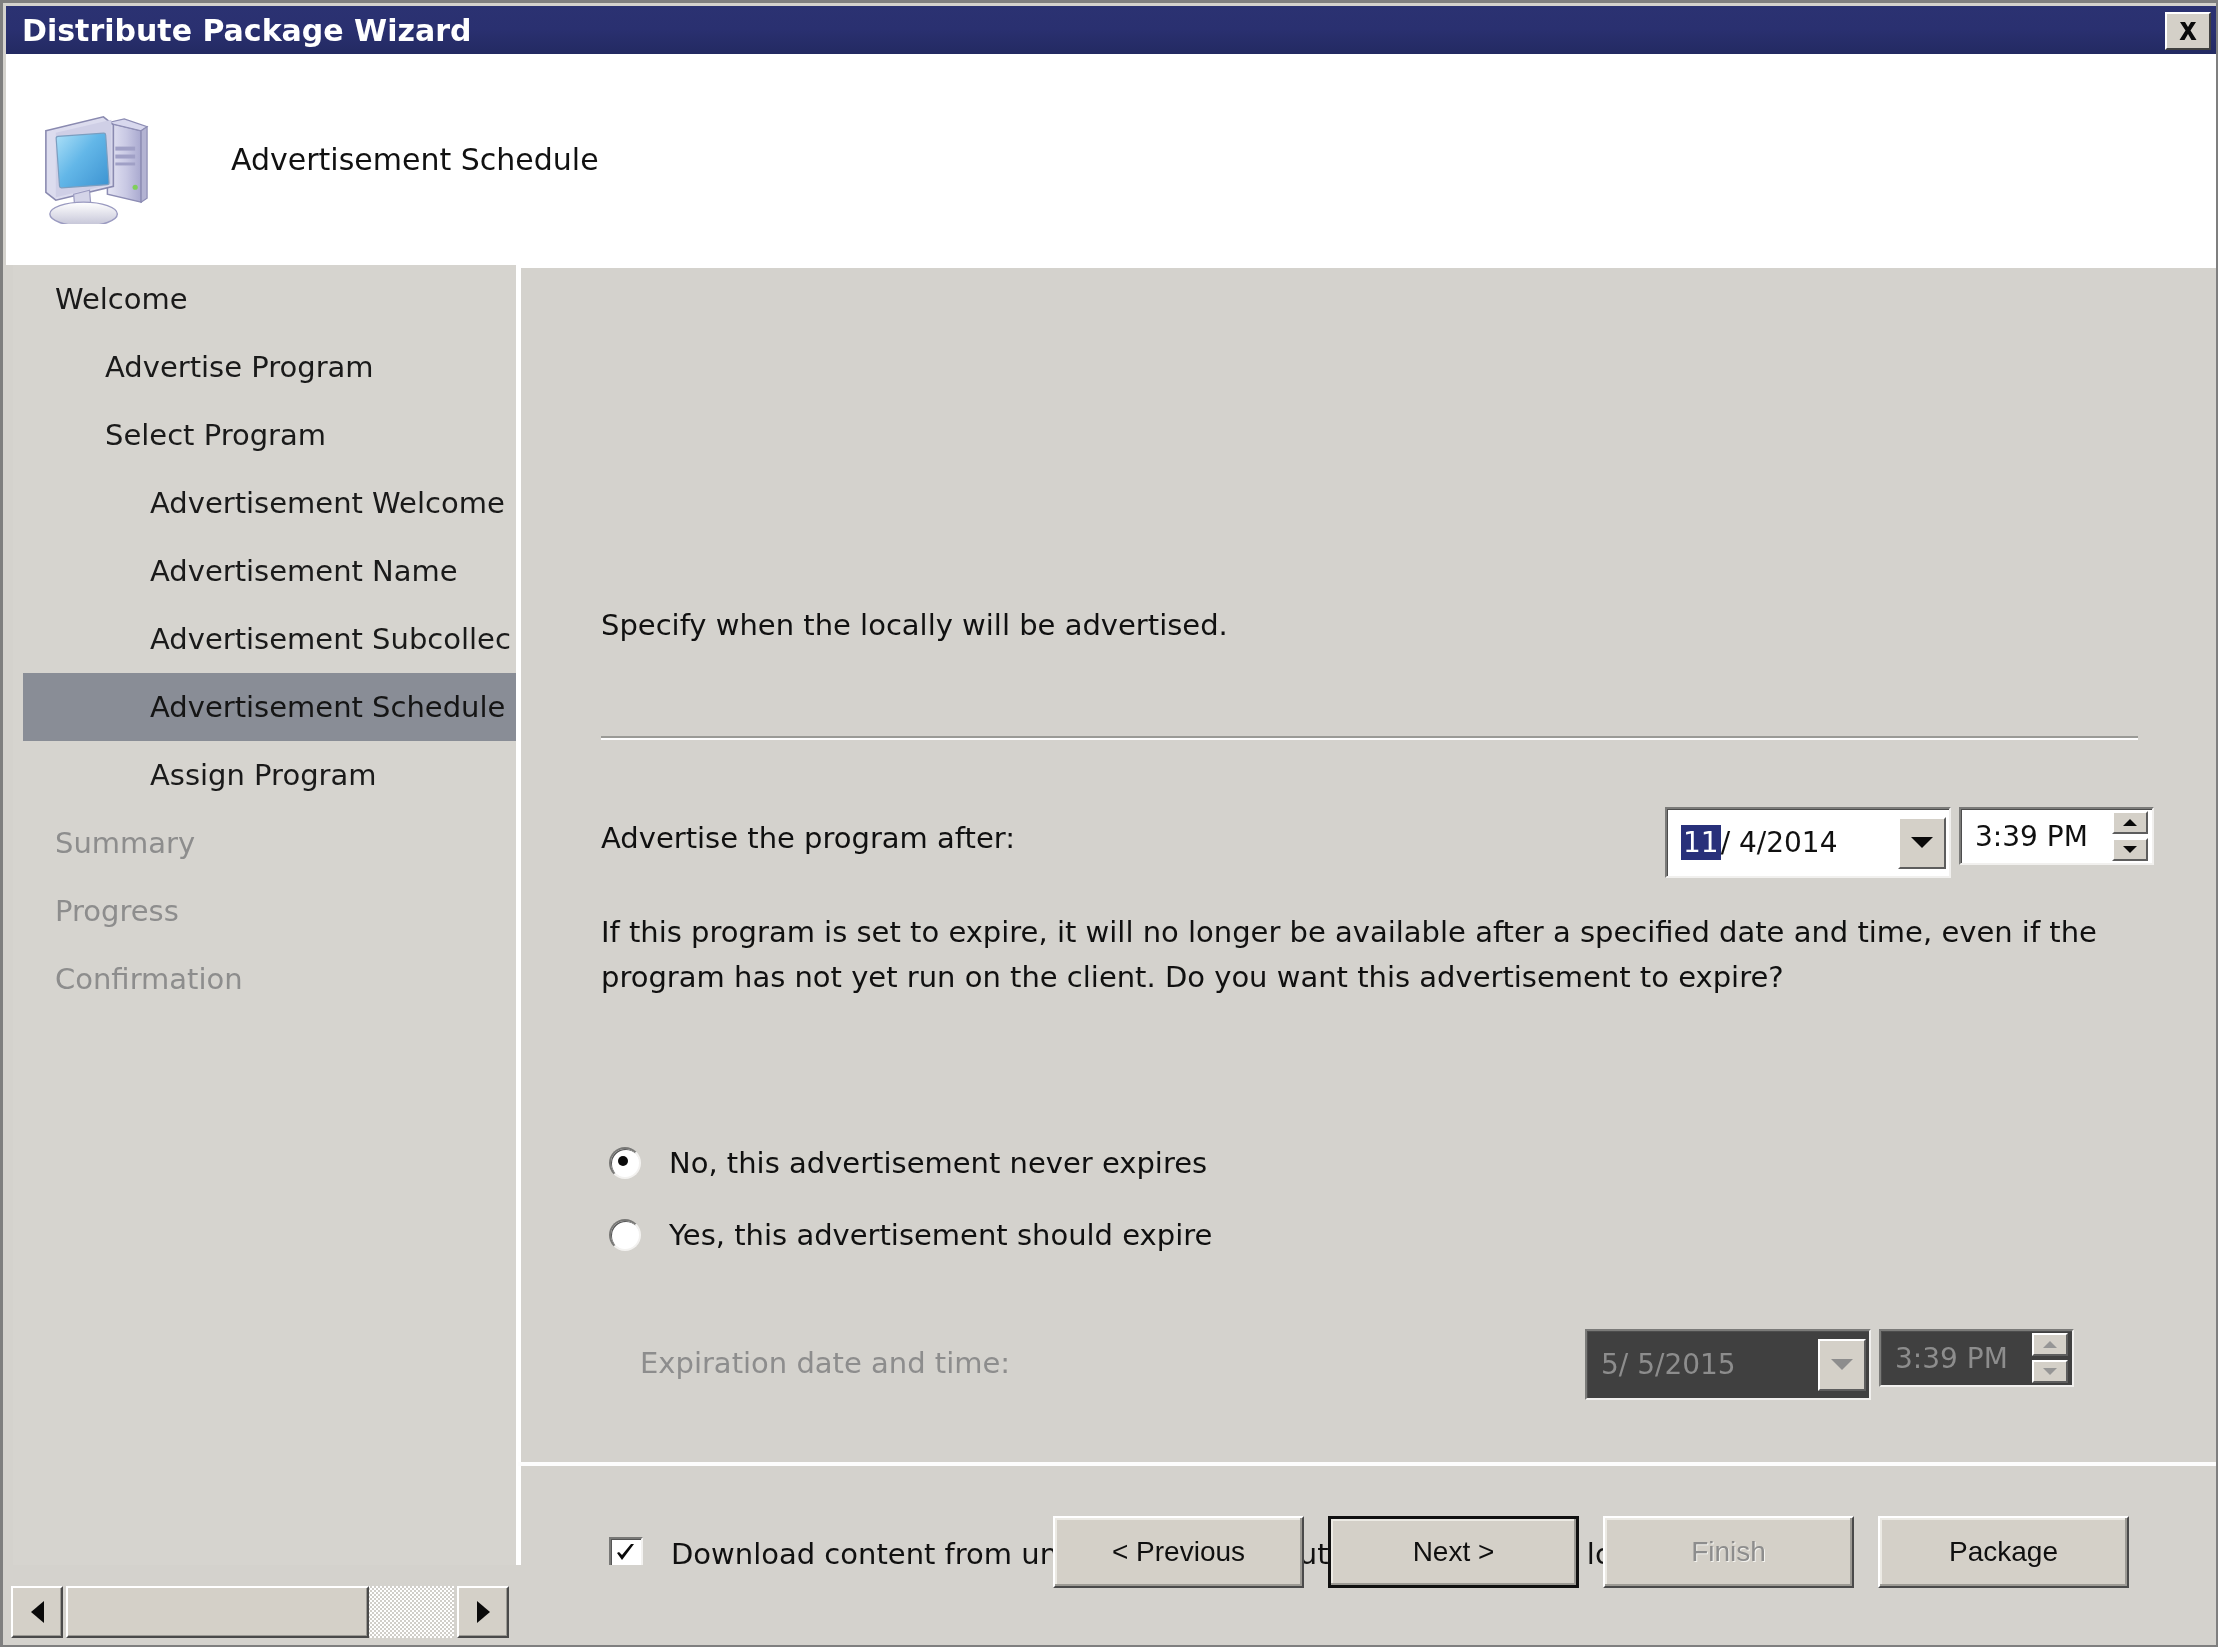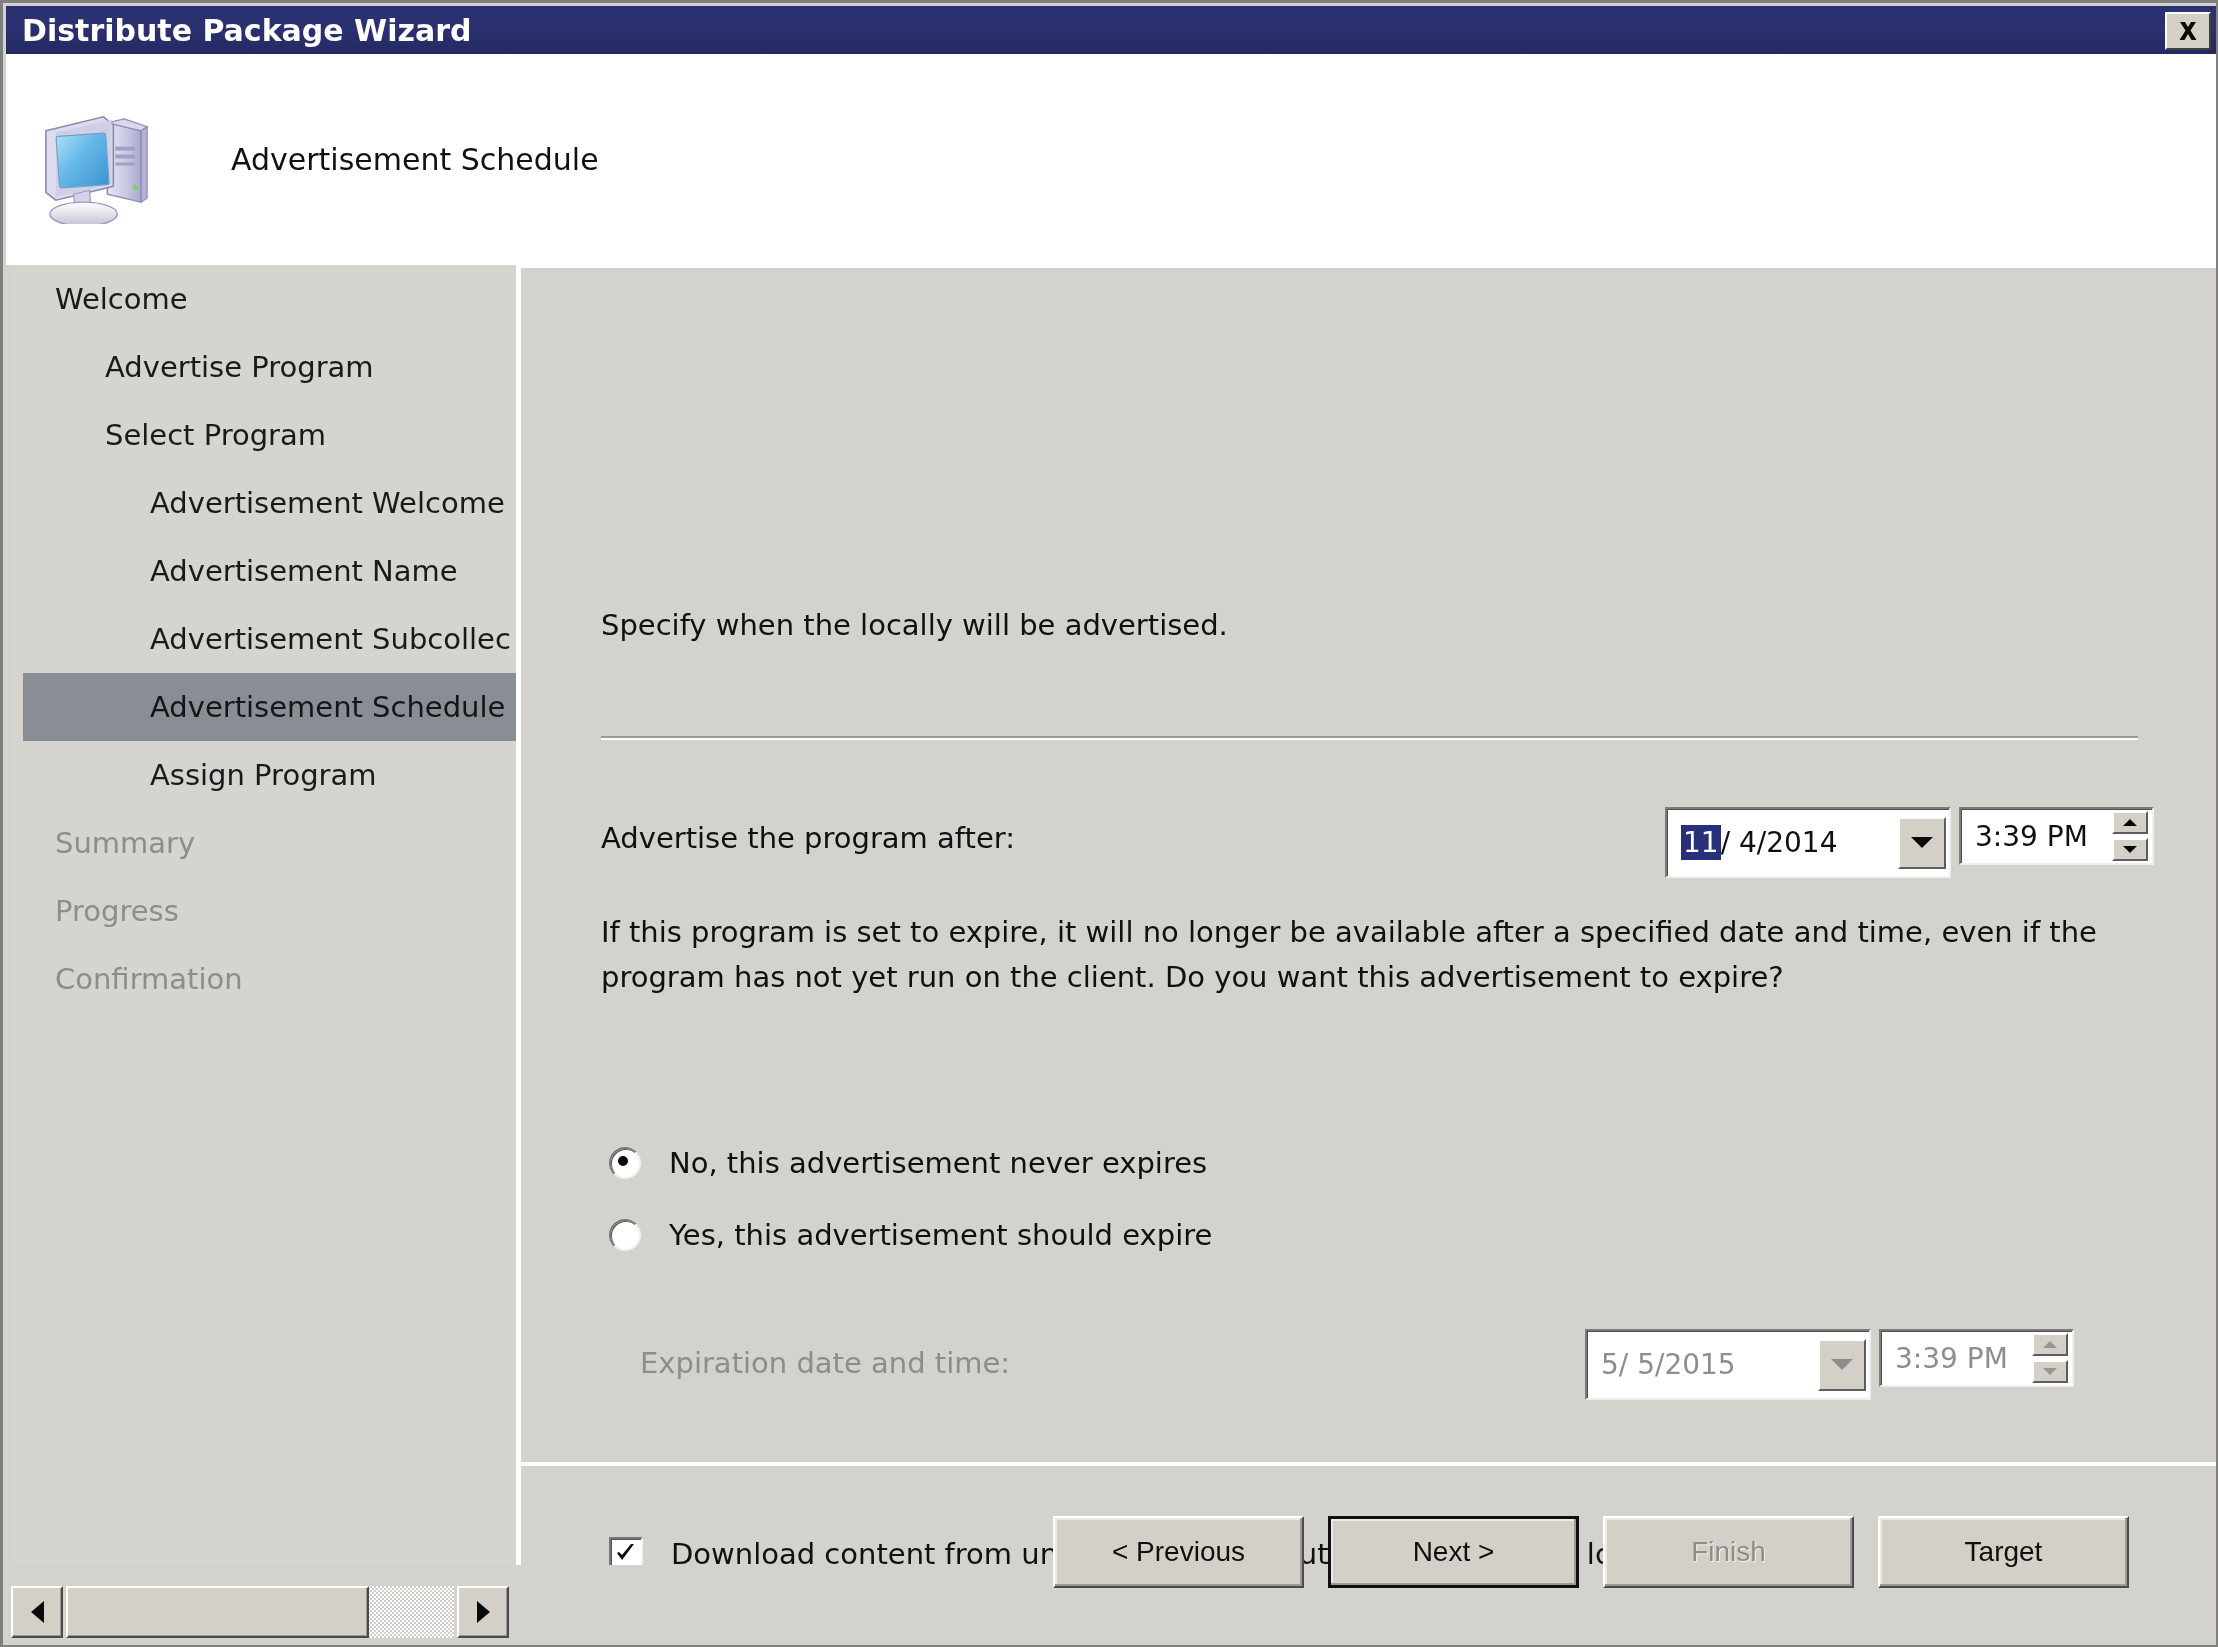--- a/index.html
+++ b/index.html
@@ -188,21 +188,21 @@
   
   .sunken {
     box-sizing: border-box;
     background: #ffffff;
     border: 2px solid;
     border-color: #7b7b79 #f1f0ee #f1f0ee #7b7b79;
     box-shadow: inset 1px 1px 0 #4d4d4d;
     display: flex;
     align-items: center;
   }
-  .sunken.disabled { background: #ffffff; gap: 20px; }
+  .sunken.disabled { background: #404040; gap: 20px; }
 
   .date-field {
     position: absolute;
     width: 286px;
     height: 71px;
   }
   .date-text {
     font-size: 28px;
     color: #101010;
     margin-left: 14px;
@@ -594,21 +594,21 @@
     </div>
   </div>
 
   <div id="footer-sep"></div>
   <div id="footer"></div>
 
   <div id="button-bar">
     <button class="wbtn">&lt; Previous</button>
     <button class="wbtn default">Next &gt;</button>
     <button class="wbtn disabled">Finish</button>
-    <button class="wbtn">Target</button>
+    <button class="wbtn">Package</button>
   </div>
 
   <div id="hscroll">
     <div class="sb-arrow">
         <div class="tri-left"></div>
       </div>
     <div id="sb-track">
       <div id="sb-thumb"></div>
     </div>
     <div class="sb-arrow">

